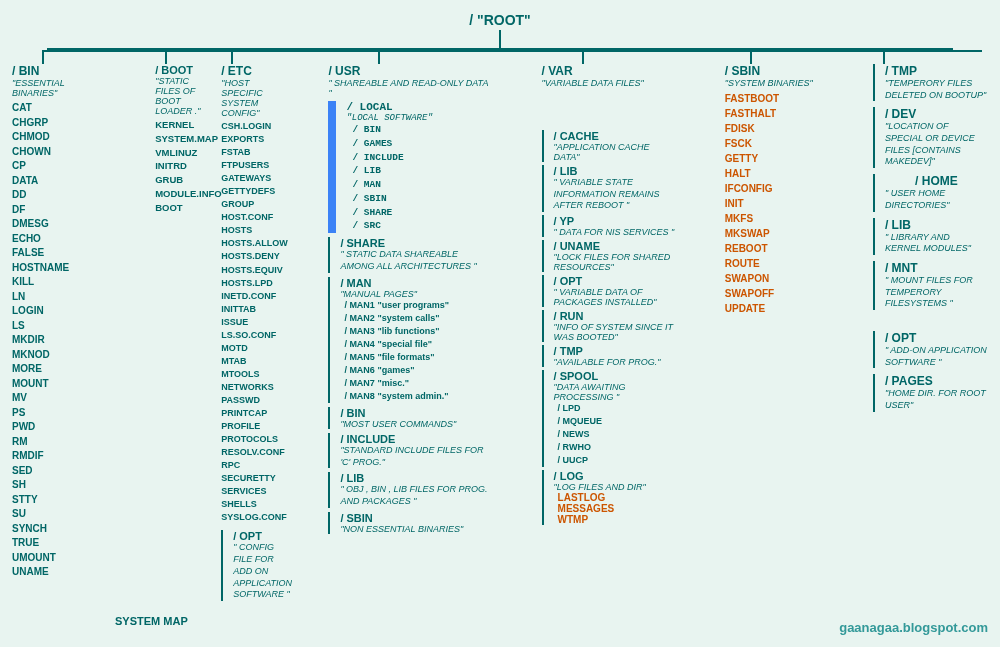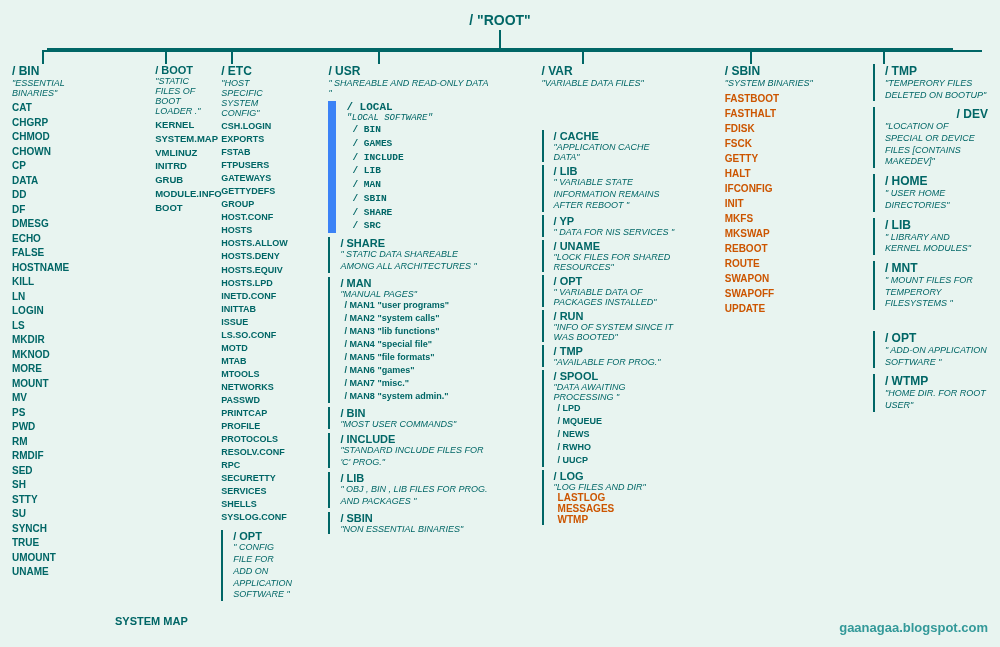--- a/index.html
+++ b/index.html
@@ -220,46 +220,46 @@
 
     <div style="width:115px; padding-top:0;">
       <div style="width:2px;height:14px;background:#006666;margin-left:10px;"></div>
 
       <div style="padding-left:10px;border-left:2px solid #006666;margin-bottom:6px;">
         <div style="font-size:12px;font-weight:bold;color:#006666;">/ TMP</div>
         <div style="font-size:9px;color:#006666;font-style:italic;line-height:1.3;">"TEMPERORY FILES DELETED ON BOOTUP"</div>
       </div>
 
       <div style="padding-left:10px;border-left:2px solid #006666;margin-bottom:6px;">
-        <div style="font-size:12px;font-weight:bold;color:#006666;text-align:right;">/ DEV</div>
+        <div style="font-size:12px;font-weight:bold;color:#006666;">/ DEV</div>
         <div style="font-size:9px;color:#006666;font-style:italic;line-height:1.3;">"LOCATION OF SPECIAL OR DEVICE FILES [CONTAINS MAKEDEV]"</div>
       </div>
 
       <div style="padding-left:10px;border-left:2px solid #006666;margin-bottom:6px;">
-        <div style="font-size:12px;font-weight:bold;color:#006666;">/ HOME</div>
+        <div style="font-size:12px;font-weight:bold;color:#006666;text-align:center;">/ HOME</div>
         <div style="font-size:9px;color:#006666;font-style:italic;line-height:1.3;">" USER HOME DIRECTORIES"</div>
       </div>
 
       <div style="padding-left:10px;border-left:2px solid #006666;margin-bottom:6px;">
         <div style="font-size:12px;font-weight:bold;color:#006666;">/ LIB</div>
         <div style="font-size:9px;color:#006666;font-style:italic;line-height:1.3;">"  LIBRARY AND KERNEL MODULES"</div>
       </div>
 
       <div style="padding-left:10px;border-left:2px solid #006666;margin-bottom:21px;">
         <div style="font-size:12px;font-weight:bold;color:#006666;">/ MNT</div>
         <div style="font-size:9px;color:#006666;font-style:italic;line-height:1.3;">"  MOUNT FILES FOR TEMPERORY FILESYSTEMS "</div>
       </div>
 
       <div style="padding-left:10px;border-left:2px solid #006666;margin-bottom:6px;">
         <div style="font-size:12px;font-weight:bold;color:#006666;">/ OPT</div>
         <div style="font-size:9px;color:#006666;font-style:italic;line-height:1.3;">"  ADD-ON APPLICATION SOFTWARE "</div>
       </div>
 
       <div style="padding-left:10px;border-left:2px solid #006666;">
-        <div style="font-size:12px;font-weight:bold;color:#006666;">/ WTMP</div>
+        <div style="font-size:12px;font-weight:bold;color:#006666;">/ PAGES</div>
         <div style="font-size:9px;color:#006666;font-style:italic;line-height:1.3;">"HOME DIR. FOR ROOT USER"</div>
       </div>
     </div>
 
   </div>
 
   <div style="position:absolute;bottom:20px;left:115px;font-size:11px;font-weight:bold;color:#006666;">SYSTEM MAP</div>
 
   <div class="watermark">gaanagaa.blogspot.com</div>
 </div>

